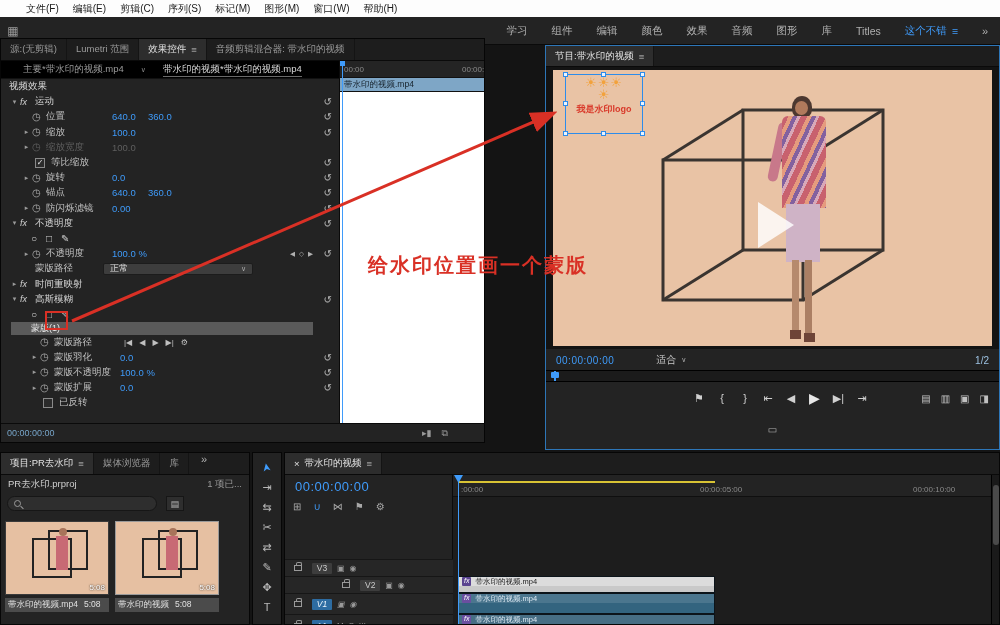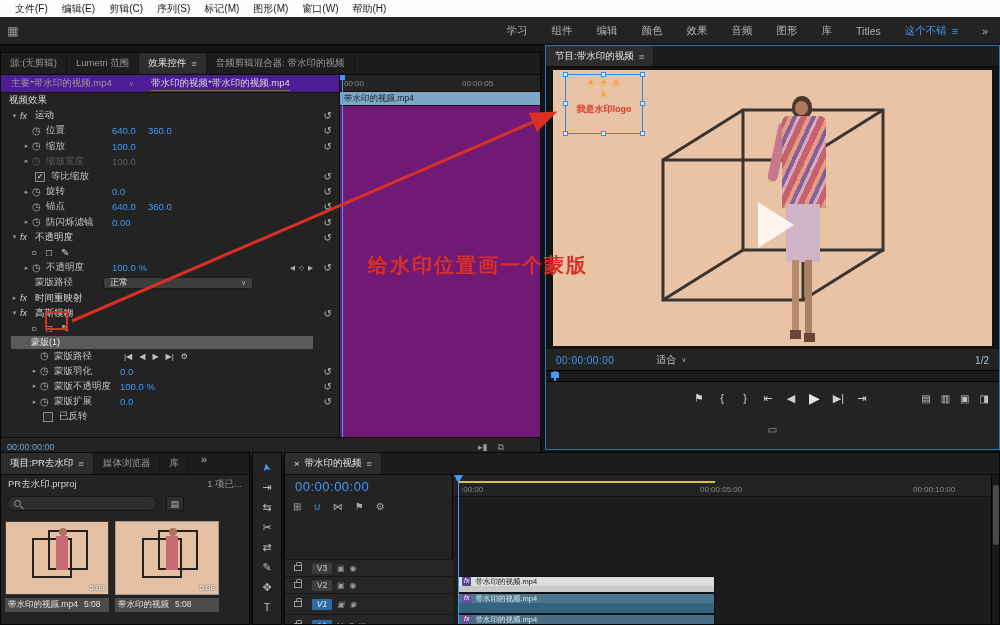--- a/index.html
+++ b/index.html
@@ -1,38 +1,38 @@
 <!DOCTYPE html>
 <html><head>
 <meta charset="utf-8">
 <style>
 *{margin:0;padding:0;box-sizing:border-box}
 html,body{background:#2a2a2a}
 #app{position:relative;width:1000px;height:625px;background:#141414;font-family:"Liberation Sans",sans-serif;color:#c8c8c8;overflow:hidden;font-size:10px}
 
 
-.menubar{position:absolute;left:0;top:0;width:100%;height:17px;background:#fdfdfd;color:#1a1a1a;display:flex;align-items:center;padding-left:8px;font-size:10px}
+.menubar{position:absolute;left:0;top:0;width:100%;height:17px;background:#fdfdfd;color:#1a1a1a;display:flex;align-items:center;padding-left:19px;font-size:10px}
 .mitem{padding:0 7px;cursor:default}
 .wsbar{position:absolute;top:17px;left:0;width:100%;height:28px;background:#232323;display:flex;align-items:center;border-bottom:1px solid #0a0a0a}
 .ws-home{width:26px;text-align:center;color:#9a9a9a;font-size:12px}
 #ws-tabs{display:flex;margin-left:auto;}
 .wstab{padding:0 12px;color:#b0b0b0;font-size:10.5px;display:flex;gap:5px;align-items:center;white-space:nowrap}
 .wstab.active{color:#3f9bfa}
 .ws-ovf{padding:0 12px;color:#b0b0b0;font-size:11px}
 
 
 .panel{position:absolute;background:#232323;border:1px solid #060606;overflow:hidden}
 .ptabs{display:flex;align-items:stretch;height:22px;background:#1d1d1d;border-bottom:1px solid #0a0a0a;overflow:hidden}
 .ptab{display:flex;align-items:center;gap:5px;padding:0 9px;color:#9a9a9a;font-size:9.5px;white-space:nowrap;border-right:1px solid #141414}
 .ptab.active{background:#2d2d2d;color:#e4e4e4}
 .tabmenu{color:#9a9a9a}
 
 
-#fx-panel{left:0;top:52px;width:541px;height:405px}
-.fxhead{position:absolute;left:0;top:22px;width:338px;height:18px;display:flex;align-items:center;padding:0 10px;gap:17px;background:#4c1d95;border-bottom:1px solid #111;font-size:9.5px;white-space:nowrap;overflow:hidden}
+#fx-panel{left:0;top:38px;width:485px;height:405px}
+.fxhead{position:absolute;left:0;top:22px;width:338px;height:18px;display:flex;align-items:center;padding:0 22px;gap:17px;background:#000000;border-bottom:1px solid #111;font-size:9.5px;white-space:nowrap;overflow:hidden}
 .fxsrc{color:#9a9a9a}
 .fxcaret{color:#888;font-size:7px}
 .fxtgt{color:#d8d8d8;border-bottom:1px solid #6a6a6a}
 #fx-rows{position:absolute;left:0;top:40px;width:338px;height:338px;font-size:9.5px}
 .fxrow{position:relative;height:15.2px;display:flex;align-items:center;padding-left:8px;color:#c2c2c2}
 .seclbl{color:#dcdcdc}
 .fxrow .twirl{width:11px;font-size:7px;color:#9a9a9a;text-align:center;flex:none}
 .fxi{font-style:italic;color:#d0d0d0;width:15px;flex:none;font-size:9px}
 .efflbl{color:#d6d6d6}
 .sw{width:14px;color:#a8a8a8;flex:none;font-size:10px;line-height:1}
@@ -41,21 +41,21 @@
 .fxrow.disabled .lbl,.fxrow.disabled .val,.fxrow.disabled .sw{color:#5f5f5f}
 .reset{position:absolute;right:7px;color:#b8b8b8;font-size:10px}
 .cb{width:10px;height:10px;border:1px solid #8a8a8a;background:#2b2b2b;margin-right:6px;flex:none;display:flex;align-items:center;justify-content:center;font-size:8px;color:#e8e8e8;line-height:1}
 .fxrow.shapes{padding-left:30px;gap:9px}
 .shape{color:#cfcfcf;font-size:10px}
 .maskbar{margin-left:10px;width:302px;height:12.5px;background:#5a5a5a;color:#e8e8e8;display:flex;align-items:center;padding-left:5px;font-size:9px}
 .kfnav{position:absolute;right:26px;display:flex;gap:4px;color:#b0b0b0;font-size:6.5px;align-items:center}
 .mtrans{display:flex;gap:7px;color:#c0c0c0;font-size:8px;margin-left:4px;align-items:center}
 .dd{margin-left:2px;width:150px;height:12.5px;background:#3d3d3d;border:1px solid #1c1c1c;border-radius:2px;display:flex;align-items:center;justify-content:space-between;padding:0 6px;color:#dcdcdc;font-size:9px}
 .ddc{font-size:7px;color:#aaa}
-.minitl{position:absolute;left:338px;top:22px;width:201px;height:364px;background:#701a75;border-left:1px solid #0a0a0a}
+.minitl{position:absolute;left:338px;top:22px;width:201px;height:364px;background:#ffffff;border-left:1px solid #0a0a0a}
 .minitl-ruler{position:relative;height:17px;background:#242424;border-bottom:1px solid #111;color:#8a8a8a;font-size:8px}
 .minitl-ruler span{position:absolute;top:4px}
 .minitl-t1{left:4px}.minitl-t2{left:122px}
 .minitl-clip{position:relative;height:14px;background:#7ea6c6;color:#16222c;font-size:8.5px;display:flex;align-items:center;padding-left:4px;border-bottom:1px solid #111;white-space:nowrap;overflow:hidden}
 .minitl-ph{position:absolute;left:2px;top:0;bottom:0;width:1px;background:#3f9bfa}
 .minitl-phtop{position:absolute;left:0;top:0;width:5px;height:5px;background:#3f9bfa}
 .fxfooter{position:absolute;left:0;bottom:0;width:100%;height:19px;background:#232323;border-top:1px solid #0a0a0a;display:flex;align-items:center;padding:0 6px;font-size:9px}
 .fxtc{color:#77a5c9}
 .fxficons{margin-left:auto;margin-right:30px;display:flex;gap:10px;color:#9a9a9a;font-size:9px}
 
@@ -532,21 +532,21 @@
           <span class="tli" data-name="linked-selection-icon">⋈</span>
           <span class="tli" data-name="add-marker-icon">⚑</span>
           <span class="tli" data-name="timeline-wrench-icon">⚙</span>
         </div>
     <div class="thead" data-name="track-header-v3" style="top: 84px; height: 17px;">
           <span class="csslock" data-name="track-lock-icon"></span>
           <span class="tchip" data-name="track-target-v3">V3</span>
           <span class="tico" data-name="track-toggle-icon">▣</span>
           <span class="tico" data-name="track-output-icon">◉</span>
         </div>
-        <div class="thead" data-name="track-header-v2" style="top: 101px; height: 17px;">
+        <div class="thead" data-name="track-header-v2" style="top: 101px; height: 17px; justify-content: center;">
           <span class="csslock" data-name="track-lock-icon"></span>
           <span class="tchip" data-name="track-target-v2">V2</span>
           <span class="tico" data-name="track-toggle-icon">▣</span>
           <span class="tico" data-name="track-output-icon">◉</span>
         </div>
         <div class="thead" data-name="track-header-v1" style="top: 118px; height: 21px; font-style: italic;">
           <span class="csslock" data-name="track-lock-icon"></span>
           <span class="tchip tgt" data-name="track-target-v1">V1</span>
           <span class="tico" data-name="track-toggle-icon">▣</span>
           <span class="tico" data-name="track-output-icon">◉</span>

